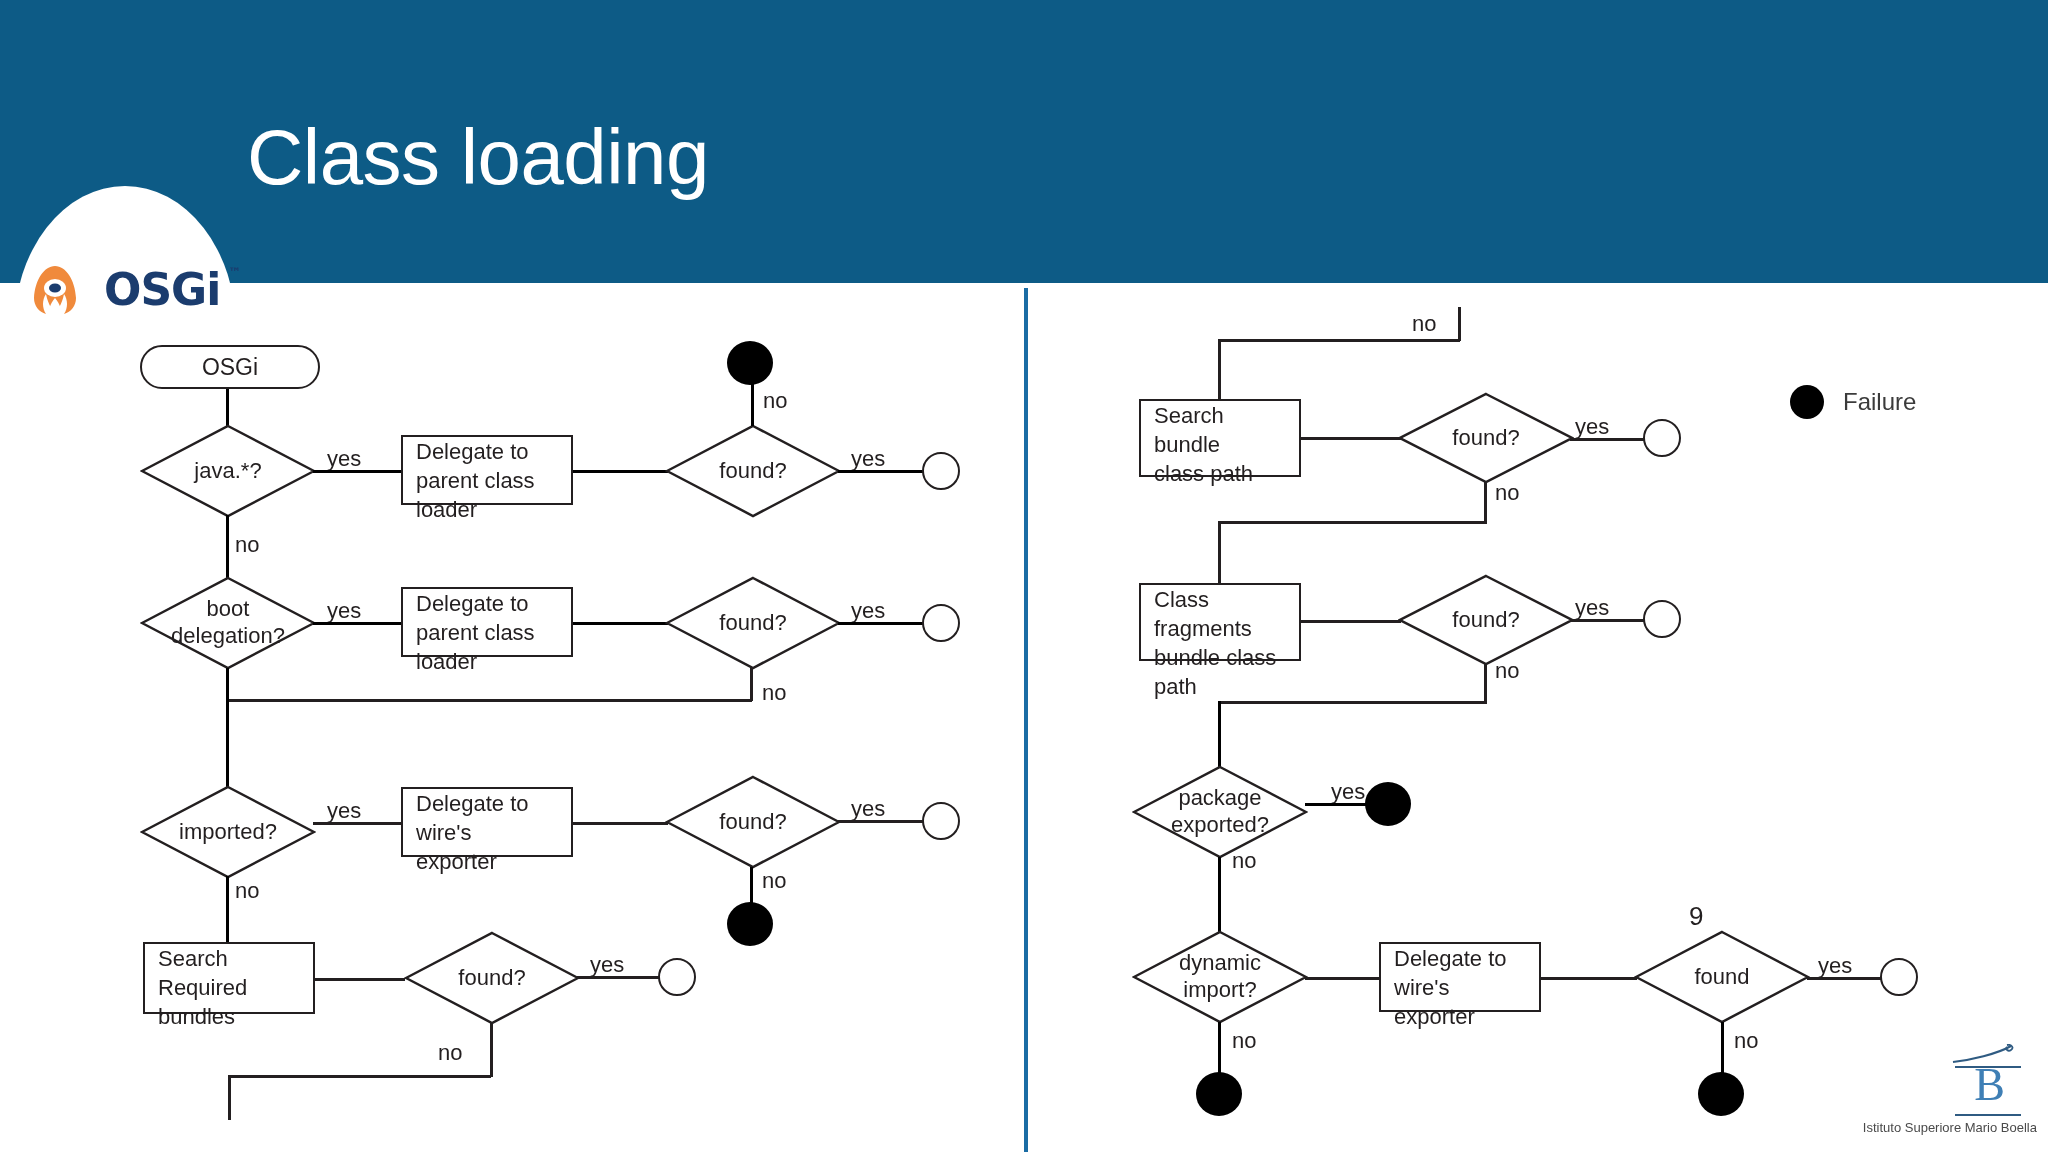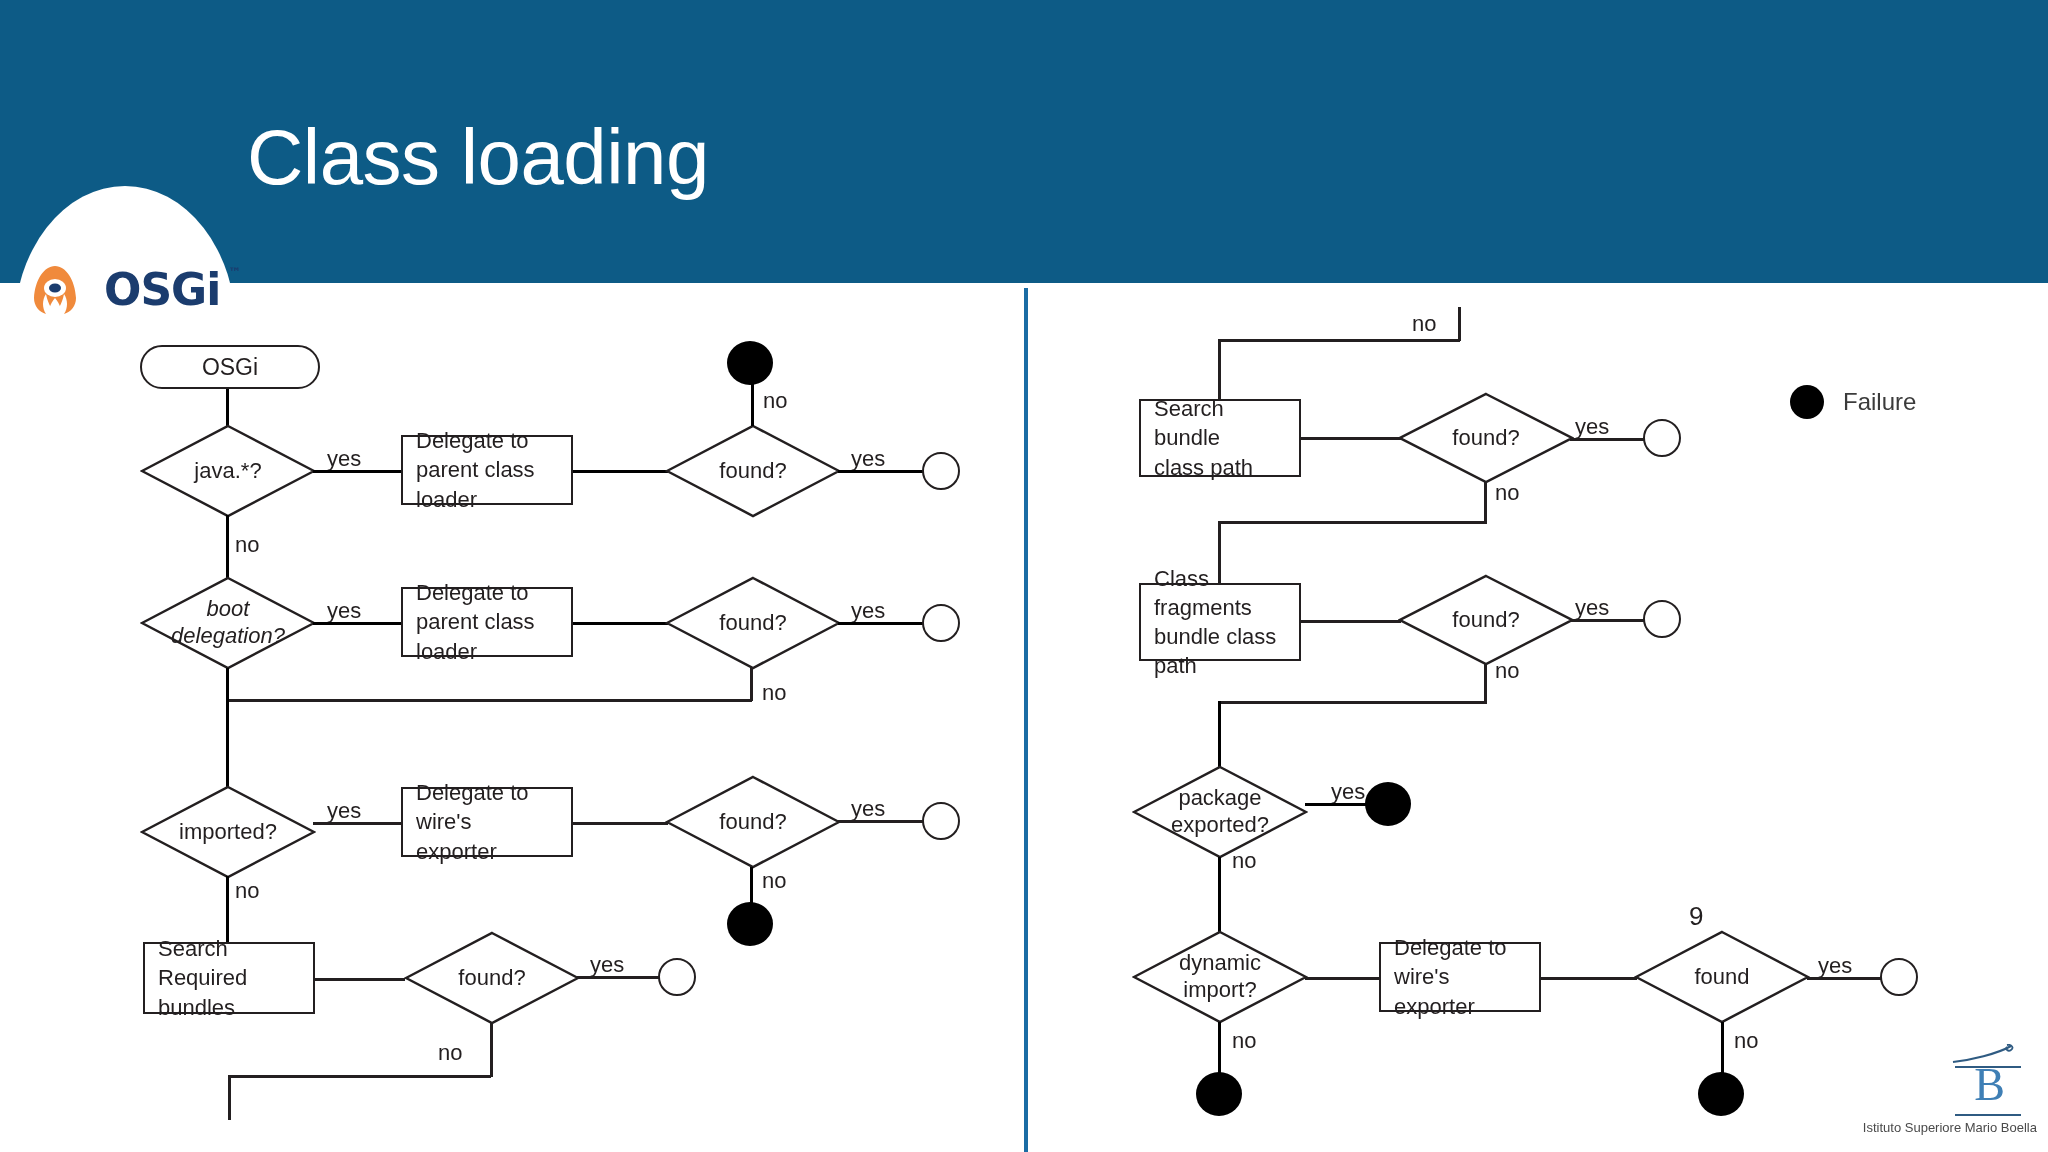--- a/index.html
+++ b/index.html
@@ -20,21 +20,21 @@
   #logo-text{font-family:"DejaVu Sans", sans-serif;font-weight:700;font-size:44px;
       color:#1b3c6e;line-height:1;letter-spacing:-1px;position:relative;}
   #logo-tm{position:absolute;top:-2px;right:-20px;font-size:13px;font-weight:700;color:#1b3c6e;}
 
   
   #center-divider{position:absolute;left:1024px;top:288px;width:4px;height:864px;background:#1a6ca4;}
 
   
   .node{position:absolute;box-sizing:border-box;}
 
-  .rect{border:2.5px solid #231f20;background:#fff;display:flex;align-items:center;
+  .rect{border:2.5px solid #231f20;background:#fff;display:flex;align-items:flex-start;
         padding:0 13px;font-size:22px;line-height:1.32;color:#231f20;}
 
   .stadium{border:2.5px solid #231f20;background:#fff;border-radius:40px;
         display:flex;align-items:center;justify-content:center;font-size:23px;color:#231f20;}
 
   .diamond{display:flex;align-items:center;justify-content:center;}
   .diamond .dlabel{position:relative;z-index:2;font-size:22px;line-height:1.22;
         text-align:center;color:#231f20;white-space:nowrap;}
   .diamond svg{position:absolute;left:0;top:0;}
 
@@ -125,21 +125,21 @@
   </div>
 
   <div class="edge v thick" style="left:751px;top:374px;height:52px;"></div>
   <div class="elabel" style="left:763px;top:390px;">no</div>
   <div class="node circle-filled" style="left:727px;top:341px;width:46px;height:44px;"></div>
 
   <div class="elabel" style="left:851px;top:448px;">yes</div>
   <div class="edge h thick" style="left:838px;top:470px;width:88px;"></div>
   <div class="node circle-open" style="left:922px;top:452px;width:38px;height:38px;"></div>
 
-  <div class="node diamond" style="left:140px;top:576px;width:176px;height:94px;font-style:italic;">
+  <div class="node diamond" style="left:140px;top:576px;width:176px;height:94px;">
     <svg width="176" height="94" viewBox="0 0 176 94">
         <polygon points="88,2 174,47 88,92 2,47" fill="#fff" stroke="#231f20" stroke-width="2.5"></polygon>
       </svg>
     <span class="dlabel">
       <span>boot</span><br>
       <span>delegation?</span>
     </span>
   </div>
   <div class="elabel" style="left:327px;top:600px;">yes</div>
   <div class="edge h thick" style="left:313px;top:622px;width:88px;"></div>

